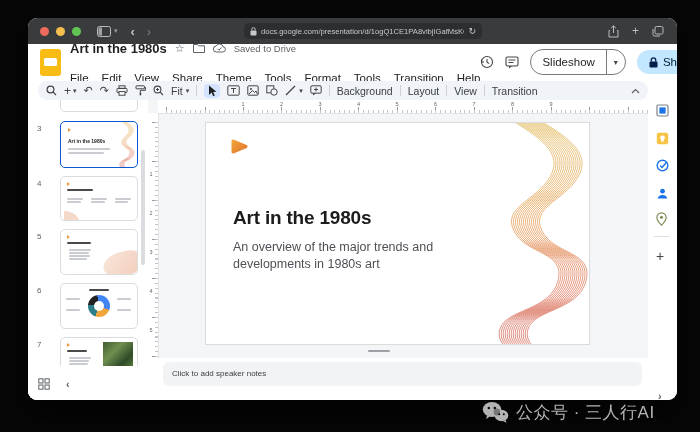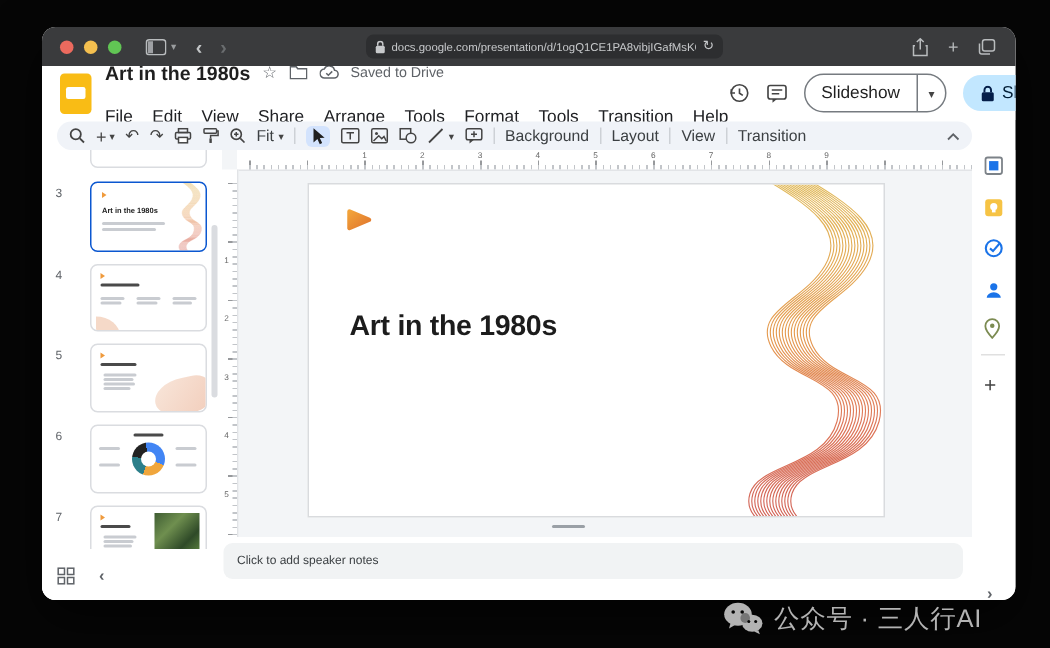--- a/index.html
+++ b/index.html
@@ -76,21 +76,21 @@
   .vruler span{position:absolute;left:1.5px;font-size:5.5px;color:#666;transform:translateY(-50%);}
   .vruler span:nth-child(1){top:61px}.vruler span:nth-child(2){top:100px}.vruler span:nth-child(3){top:139px}
   .vruler span:nth-child(4){top:178px}.vruler span:nth-child(5){top:217px}
   .slidepage{position:absolute;left:57px;top:22px;width:385px;height:223px;background:#fff;border:1px solid #d9dbde;
     box-sizing:border-box;overflow:hidden;}
   .slide-title{position:absolute;left:27px;top:84px;font-size:19px;font-weight:bold;color:#1c1c1c;letter-spacing:-.2px;}
   .slide-sub{position:absolute;left:27px;top:116px;font-size:12.5px;line-height:17px;color:#4d5156;}
   .handle{position:absolute;left:220px;top:250px;width:22px;height:2px;background:#9aa0a6;border-radius:1px;}
   
   .notesrow{position:absolute;left:120px;right:29px;top:340px;bottom:0;background:#fff;}
-  .notesbox{position:absolute;left:1px;top:4px;right:6px;height:24px;background:#f1f3f4;border-radius:6px;
+  .notesbox{position:absolute;left:15px;top:4px;right:6px;height:24px;background:#f1f3f4;border-radius:6px;
     font-size:8px;color:#3c4043;line-height:24px;padding-left:9px;}
   
   .watermark{position:absolute;left:482px;top:401px;display:flex;align-items:center;gap:7px;color:#b3b3b3;}
   .watermark .wmtext{font-size:17px;letter-spacing:.5px;}
   .donut{position:absolute;border-radius:50%;
     background:conic-gradient(from -10deg,#4285f4 0 122deg,#f0a63c 122deg 210deg,#2c7f8a 210deg 288deg,#222 288deg 360deg);}
   .donut::after{content:"";position:absolute;left:50%;top:50%;width:10px;height:10px;border-radius:50%;background:#fff;transform:translate(-50%,-50%);}
 </style>
 </head>
 <body>
@@ -183,21 +183,21 @@
               <path d="M4.5,4.8 l1.4,1.4 l2.6,-2.6" fill="none" stroke="#5f6368"></path>
             </svg>
         </span>
         <span style="font-size:9.5px;color:#5f6368">Saved to Drive</span>
       </div>
       <div class="menurow">
           <span>File</span>
           <span>Edit</span>
           <span>View</span>
           <span>Share</span>
-          <span>Arrange</span>
+          <span>Theme</span>
           <span>Tools</span>
           <span>Format</span>
           <span>Tools</span>
           <span>Transition</span>
           <span>Help</span>
         </div>
     </div>
     <div class="hdr-right">
       <span>
         <svg width="14" height="14" viewBox="0 0 14 14">
@@ -458,20 +458,24 @@
       <svg class="abs" style="left:25px;top:16px" width="17" height="15" viewBox="0 0 17 15">
         <defs>
             <linearGradient id="tri" x1="0" y1="0" x2="1" y2="1">
               <stop offset="0" stop-color="#f2a33a"></stop>
               <stop offset="1" stop-color="#e0762e"></stop>
             </linearGradient>
           </defs>
         <path d="M2,2 L15,7.5 L2,13 Z" fill="url(#tri)" stroke="url(#tri)" stroke-width="3" stroke-linejoin="round"></path>
       </svg>
       <div class="slide-title">Art in the 1980s</div>
+      <div class="slide-sub">
+        <div>An overview of the major trends and</div>
+        <div>developments in 1980s art</div>
+      </div>
       <svg class="abs" style="left:262px;top:0" width="123" height="223" viewBox="0 0 123 223">
           <use href="#waveart"></use>
         </svg>
     </div>
     <div class="handle"></div>
   </div>
 
   <div class="notesrow">
     <div class="notesbox">Click to add speaker notes</div>
   </div>

